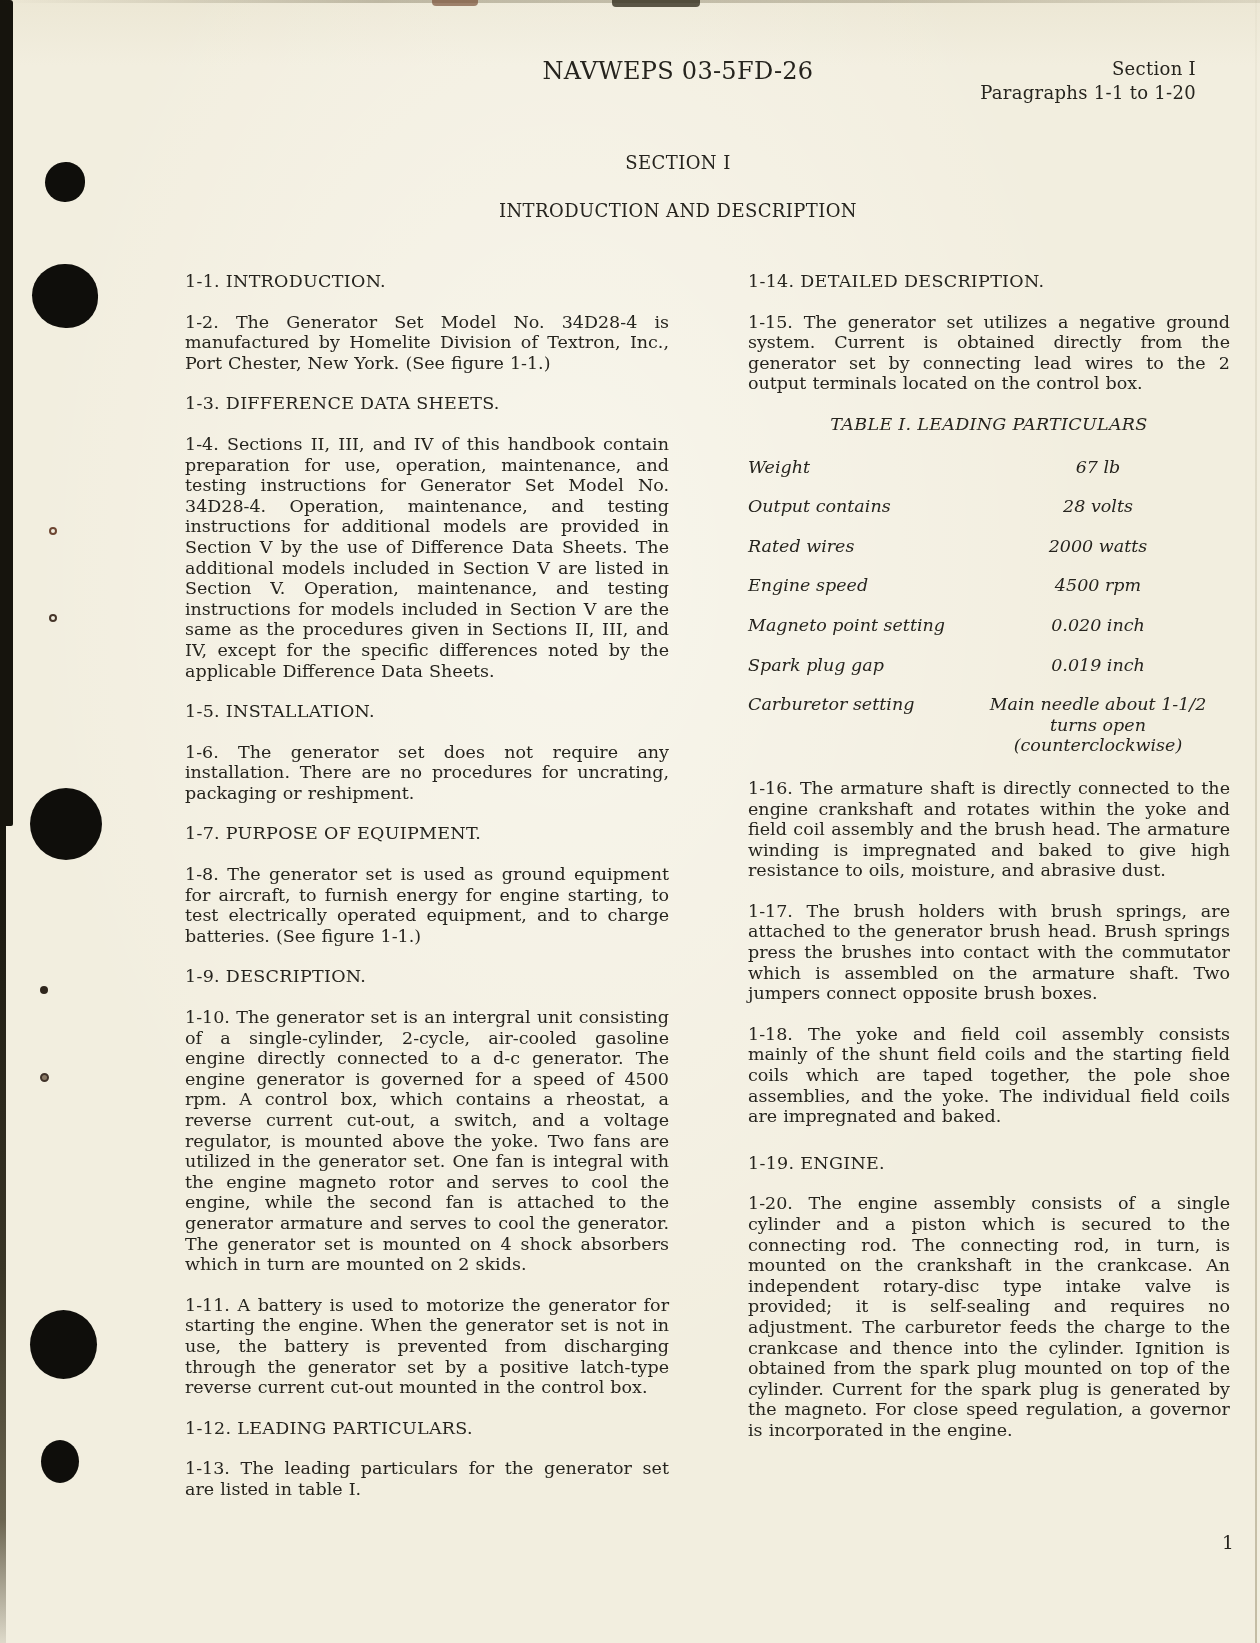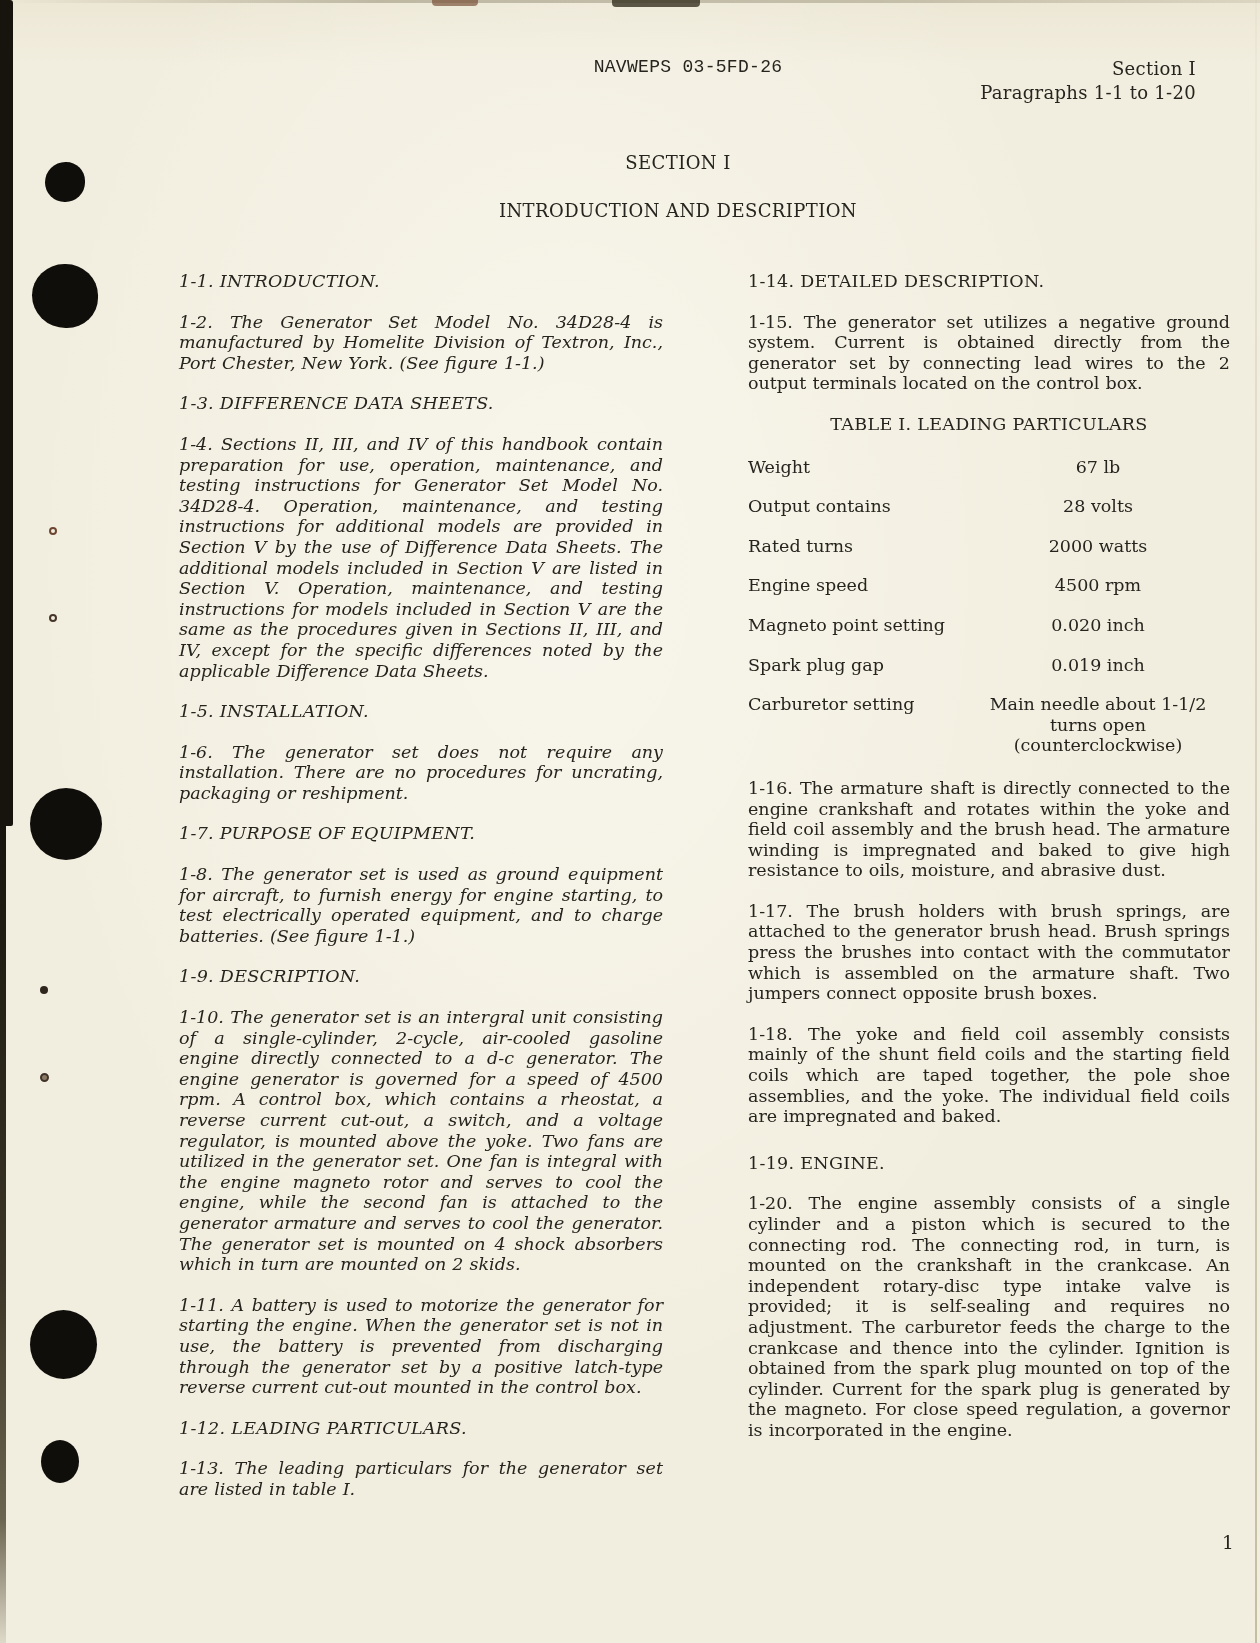--- a/index.html
+++ b/index.html
@@ -34,40 +34,40 @@
   .hole-5 { left:41px;  top:1440px; width:38px; height:43px; }
 
   
   .speck { position:absolute; border-radius:50%; }
   .speck-1 { left:49px; top:527px;  width:4px; height:4px; border:2px solid #6d4632; background:transparent; }
   .speck-2 { left:49px; top:614px;  width:4px; height:4px; border:2px solid #46362a; background:transparent; }
   .speck-3 { left:40px; top:986px;  width:8px; height:8px; background:#2f261d; }
   .speck-4 { left:40px; top:1073px; width:5px; height:5px; border:2px solid #41332a; background:#8a7a66; }
 
   
-  .hdr-center { position:absolute; top:57px; left:188px; width:1000px; text-align:center; font-size:18px; letter-spacing:0.3px;font-family:Liberation Mono, monospace; }
+  .hdr-center { position:absolute; top:57px; left:178px; width:1000px; text-align:center; font-size:24px; letter-spacing:0.3px; }
   .hdr-right  { position:absolute; top:57px; right:64px; text-align:right; font-size:18px; line-height:24px; letter-spacing:0.3px; }
 
   .title-block { position:absolute; top:152px; left:178px; width:1000px; text-align:center; font-size:18px; letter-spacing:0.4px; }
   .title-block .subtitle { margin-top:27px;text-align:center; }
 
   
   .col { position:absolute; top:271px; font-size:17.5px; line-height:20.6px; }
-  .col-left  { left:179px; width:484px;font-style:italic; }
+  .col-left  { left:185px; width:484px; }
   .col-right { left:748px; width:482px; }
 
   .para    { margin:0 0 20px 0; text-align:justify; text-align-last:left; word-spacing:0.5px; }
   .heading { margin:0 0 20px 0; letter-spacing:0.3px; }
 
   
   .tbl-title { text-align:center; margin:2px 0 22px 0; letter-spacing:0.3px; }
   .tbl-row   { display:flex; margin-bottom:19px; }
   .tbl-label { width:224px; flex:0 0 224px; }
   .tbl-value { flex:1; max-width:252px; text-align:center; }
-  .tbl-wrap  { margin-bottom:22px; }
+  .tbl-wrap  { margin-bottom:22px;font-style:italic; }
 
   .spacer-1-19 { height:6px; }
 
   .page-number { position:absolute; left:1222px; top:1532px; font-size:18.5px; }
 </style>
 </head>
 <body>
 
 <div class="page">
 
@@ -125,21 +125,21 @@
 
       <div class="tbl-row">
         <div class="tbl-label">Weight</div>
         <div class="tbl-value">67 lb</div>
       </div>
       <div class="tbl-row">
         <div class="tbl-label">Output contains</div>
         <div class="tbl-value">28 volts</div>
       </div>
       <div class="tbl-row">
-        <div class="tbl-label">Rated turns</div>
+        <div class="tbl-label">Rated wires</div>
         <div class="tbl-value">2000 watts</div>
       </div>
       <div class="tbl-row">
         <div class="tbl-label">Engine speed</div>
         <div class="tbl-value">4500 rpm</div>
       </div>
       <div class="tbl-row">
         <div class="tbl-label">Magneto point setting</div>
         <div class="tbl-value">0.020 inch</div>
       </div>

